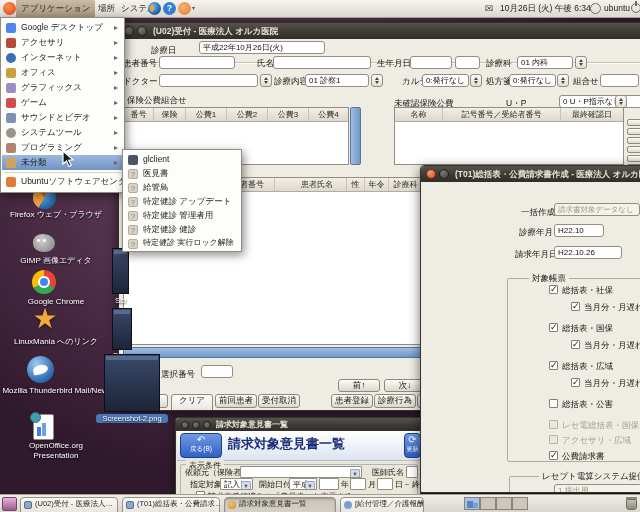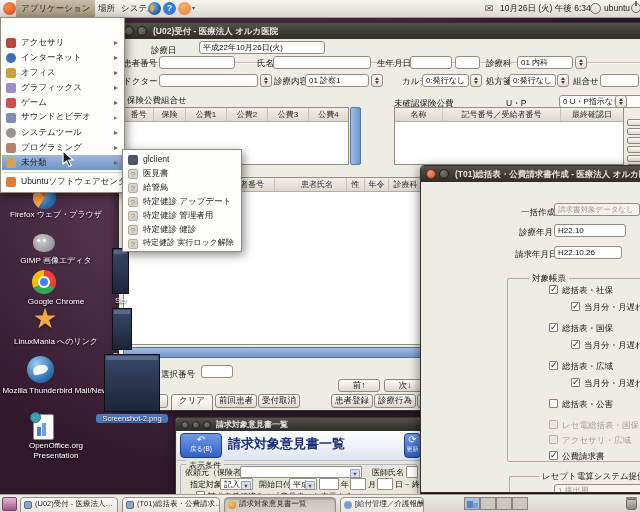--- a/index.html
+++ b/index.html
@@ -265,21 +265,21 @@
 
   <div class="window" style="left:420px;top:165px;width:230px;height:328px;z-index:30;">
     <div class="titlebar">
       <span class="wbtn close" style="left:5px;"></span>
       <span class="wbtn" style="left:18px;"></span>
       <span class="wtitle" style="left:34px;">(T01)総括表・公費請求書作成 - 医療法人 オルカ医院</span>
     </div>
     <span class="lbl" style="left:100px;top:41px;">一括作成</span>
     <div class="field disabled" style="left:133px;top:37px;width:86px;font-size:7.5px;">請求書対象データなし</div>
     <span class="lbl" style="left:98px;top:61px;">診療年月</span>
-    <div class="field" style="left:133px;top:58px;width:72px;">H22.10</div>
+    <div class="field" style="left:133px;top:58px;width:50px;">H22.10</div>
     <span class="lbl" style="left:94px;top:83px;">請求年月日</span>
     <div class="field" style="left:133px;top:80px;width:68px;">H22.10.26</div>
 
     <div class="fieldset" style="left:86px;top:112px;width:160px;height:184px;"></div>
     <span class="fslabel" style="left:108px;top:107px;">対象帳票</span>
 
     <span class="chk on" style="left:128px;top:119px;"></span>
     <span class="chklbl" style="left:141px;top:119px;">総括表・社保</span>
     <span class="chk on" style="left:150px;top:136px;"></span>
     <span class="chklbl" style="left:163px;top:136px;">当月分・月遅れ分</span>
@@ -337,41 +337,45 @@
       </span>
     <span class="wscell" style="left:480px;"></span>
     <span class="wscell" style="left:496px;"></span>
     <span class="wscell" style="left:512px;"></span>
     <div style="position:absolute;left:626px;top:4px;width:11px;height:11px;background:linear-gradient(#c5c0b5,#8d887d);border:1px solid #6e6a60;box-sizing:border-box;border-radius:1px 1px 3px 3px;">
         <span style="position:absolute;left:-1px;top:-3px;width:11px;height:2px;background:#8d887d;"></span>
       </div>
   </div>
 
   <div class="gmenu" style="left:0px;top:17px;width:123px;height:174px;">
+    <div class="mitem sub" style="top:2px;">
+        <span class="mi" style="background:#4f86ec;"></span>
+        <span class="mtext">Google デスクトップ</span>
+      </div>
     <div class="mitem sub" style="top:17px;">
         <span class="mi" style="background:#b5493a;"></span>
         <span class="mtext">アクセサリ</span>
       </div>
     <div class="mitem sub" style="top:32px;">
         <span class="mi" style="background:#3a6fb5;border-radius:50%;"></span>
         <span class="mtext">インターネット</span>
       </div>
     <div class="mitem sub" style="top:47px;">
         <span class="mi" style="background:#caa23c;"></span>
         <span class="mtext">オフィス</span>
       </div>
     <div class="mitem sub" style="top:62px;">
         <span class="mi" style="background:#9b8ec4;"></span>
         <span class="mtext">グラフィックス</span>
       </div>
     <div class="mitem sub" style="top:77px;">
         <span class="mi" style="background:#cf4f4f;"></span>
         <span class="mtext">ゲーム</span>
       </div>
-    <div class="mitem sub" style="top:92px;font-family:Liberation Mono, monospace;">
+    <div class="mitem sub" style="top:92px;">
         <span class="mi" style="background:#7f8fb5;"></span>
         <span class="mtext">サウンドとビデオ</span>
       </div>
     <div class="mitem sub" style="top:107px;">
         <span class="mi" style="background:#9a958c;border-radius:50%;"></span>
         <span class="mtext">システムツール</span>
       </div>
     <div class="mitem sub hl" style="top:137px;">
         <span class="mi" style="background:#cda35e;"></span>
         <span class="mtext">未分類</span>

